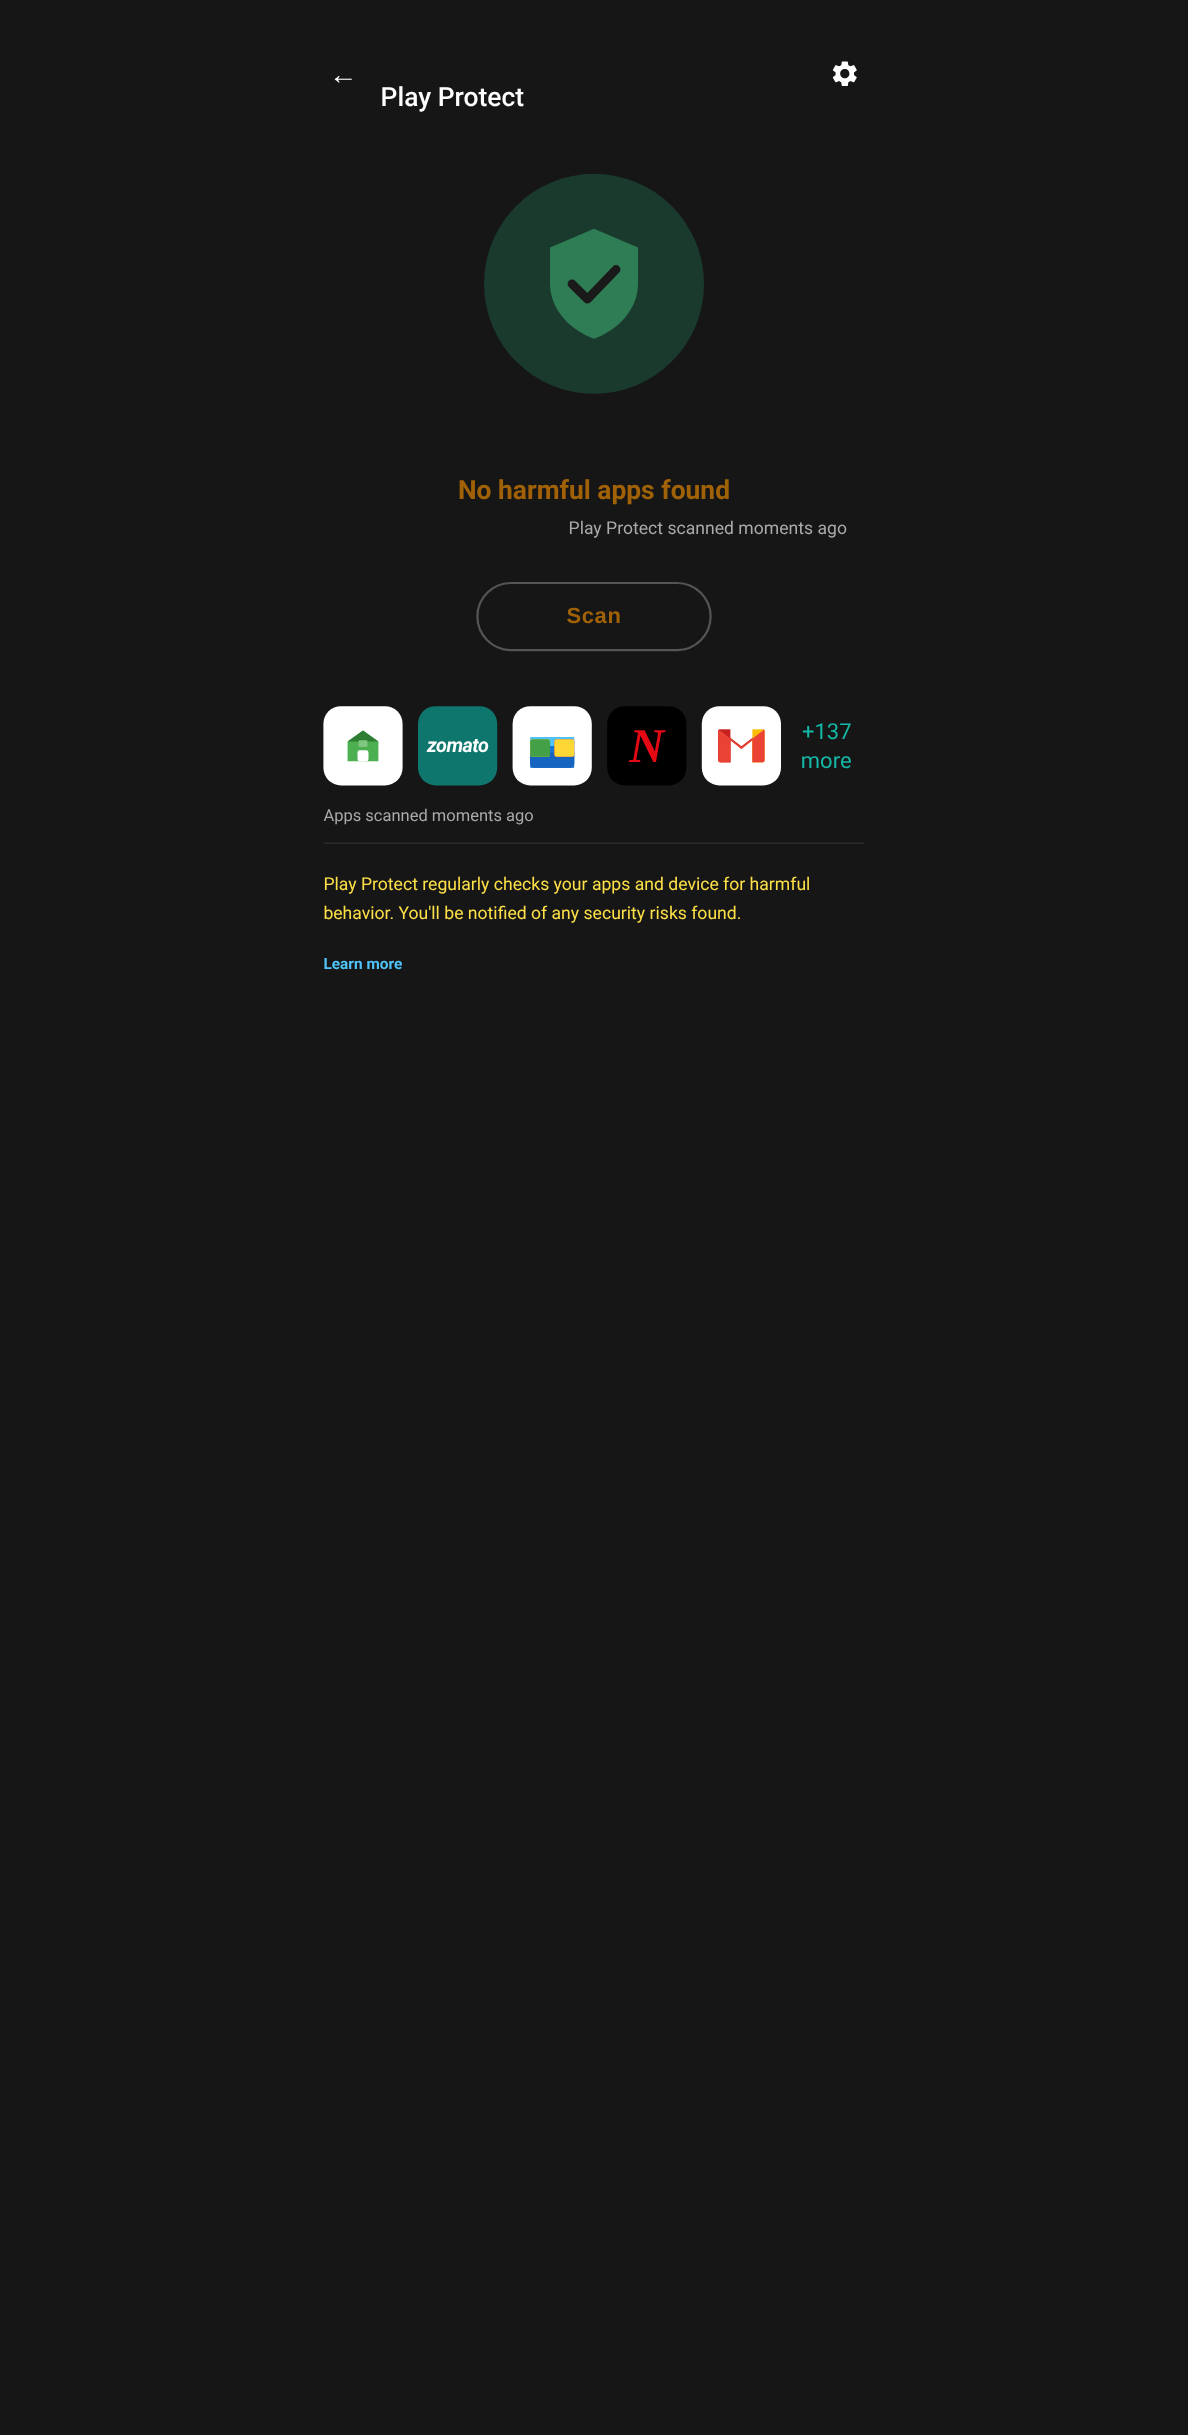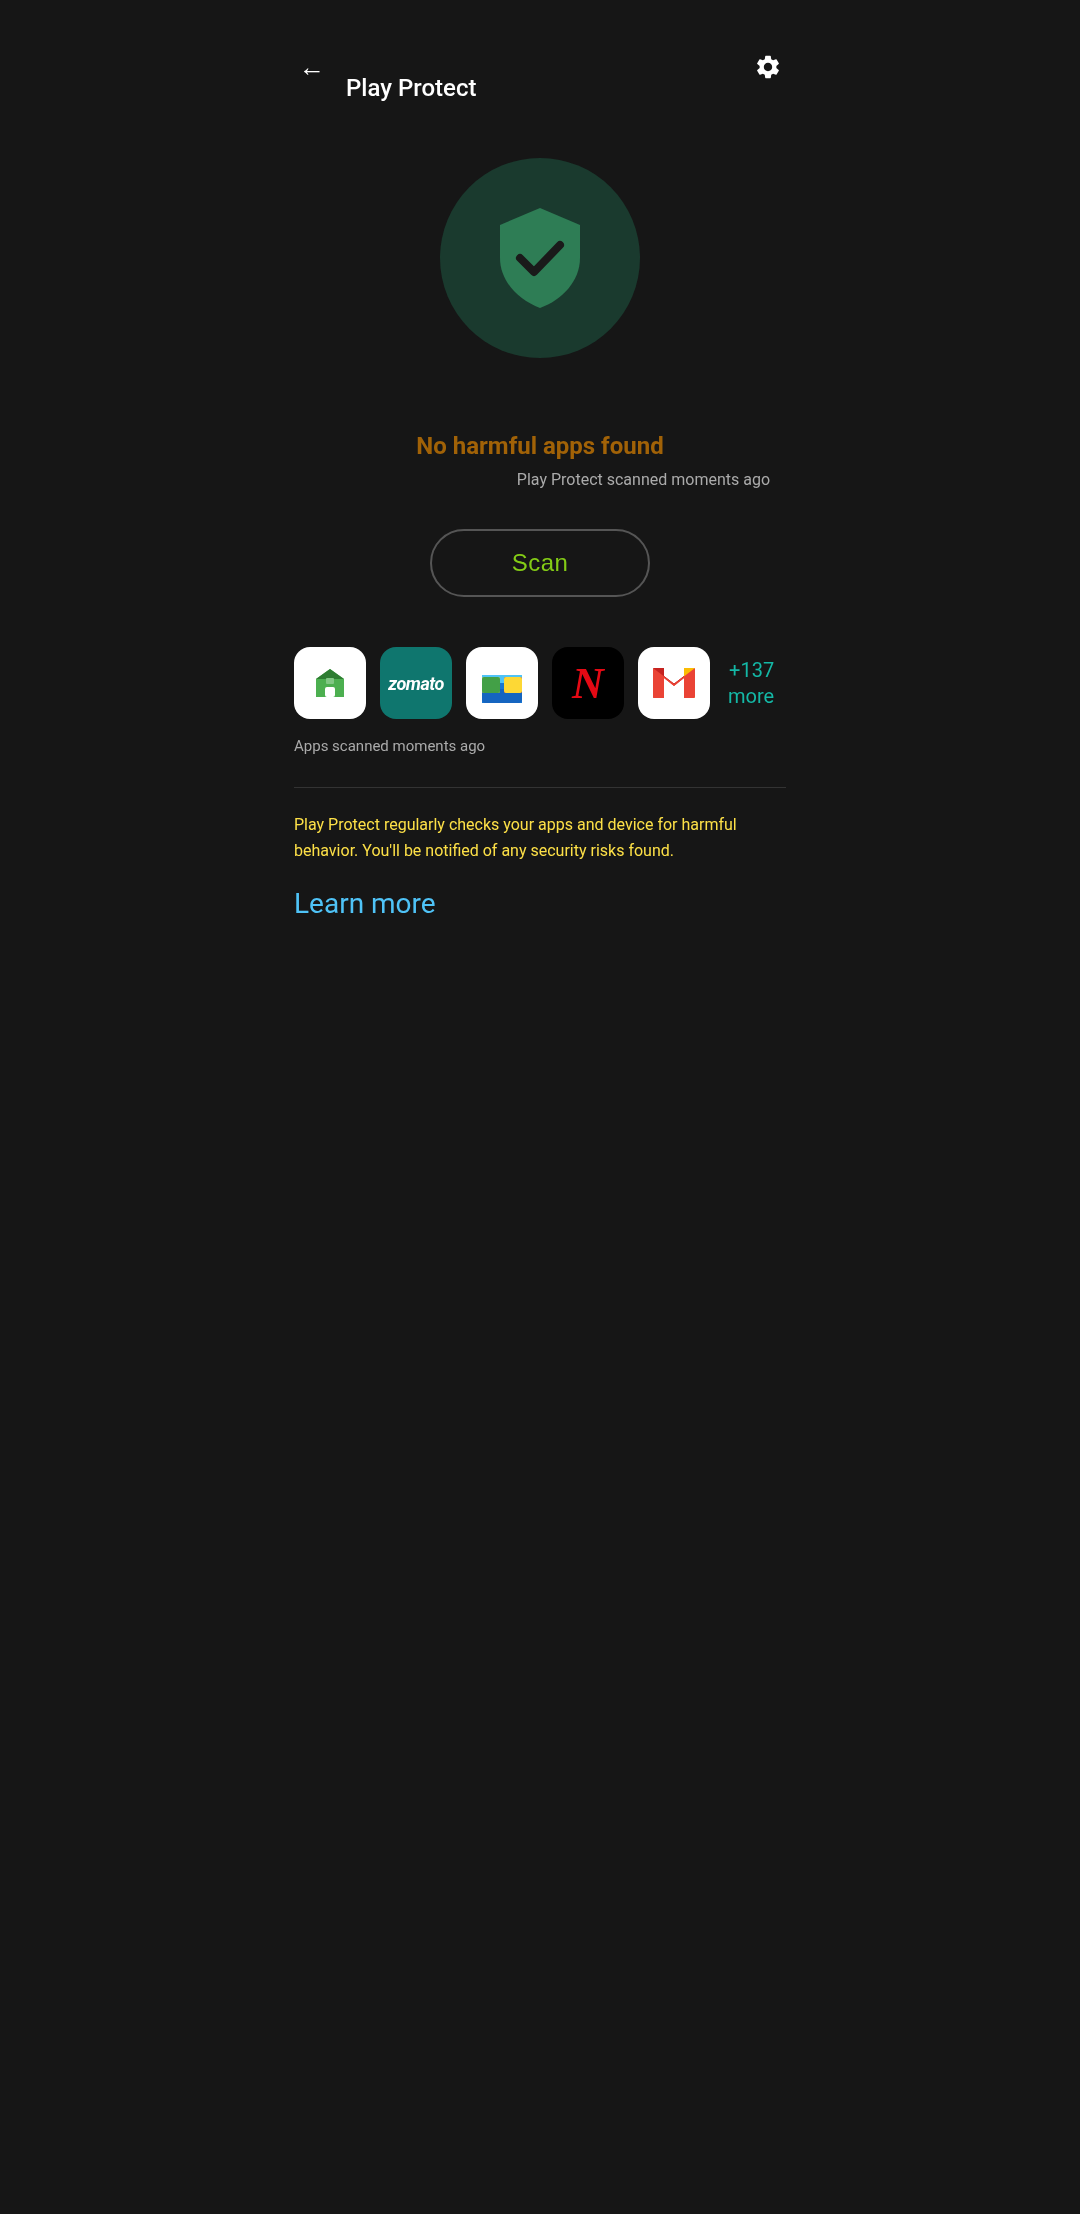--- a/index.html
+++ b/index.html
@@ -109,23 +109,23 @@
     
     .scan-button-container {
       display: flex;
       justify-content: center;
       padding: 10px 20px 40px;
     }
 
     .scan-button {
       border: 2px solid #555555;
       background: transparent;
-      color: #84cc16;
-      font-size: 24px;
-      font-weight: 400;
+      color: #a16207;
+      font-size: 20px;
+      font-weight: 700;
       padding: 18px 80px;
       border-radius: 40px;
       cursor: pointer;
       letter-spacing: 0.5px;
     }
 
     
     .recently-scanned {
       padding: 10px 24px 0;
     }
@@ -184,21 +184,21 @@
       font-size: 20px;
       color: #14b8a6;
       margin-left: 4px;
       line-height: 1.3;
       text-align: right;
     }
 
     .apps-timestamp {
       font-size: 15px;
       color: #aaaaaa;
-      margin-bottom: 32px;
+      margin-bottom: 16px;
     }
 
     .divider {
       height: 1px;
       background-color: #333333;
       margin: 10px 0 24px;
     }
 
     
     .description {
@@ -206,23 +206,23 @@
     }
 
     .description-text {
       font-size: 16px;
       color: #fde047;
       line-height: 1.6;
       margin-bottom: 24px;
     }
 
     .learn-more {
-      font-size: 28px;
+      font-size: 14px;
       color: #4fc3f7;
-      font-weight: 400;
+      font-weight: 700;
       cursor: pointer;
       text-decoration: none;
     }
 
     
     .gear-svg {
       width: 28px;
       height: 28px;
     }
 

